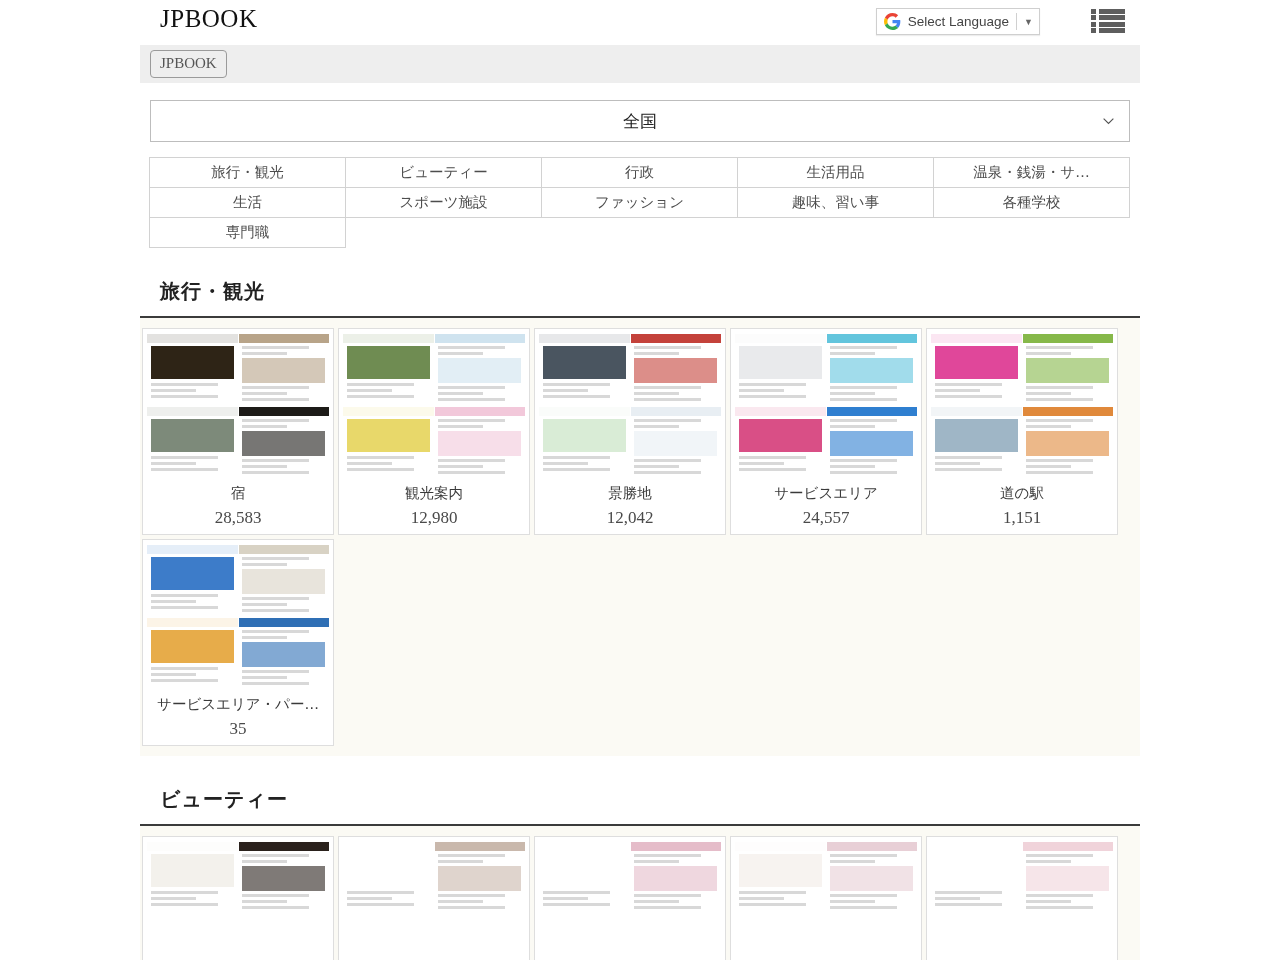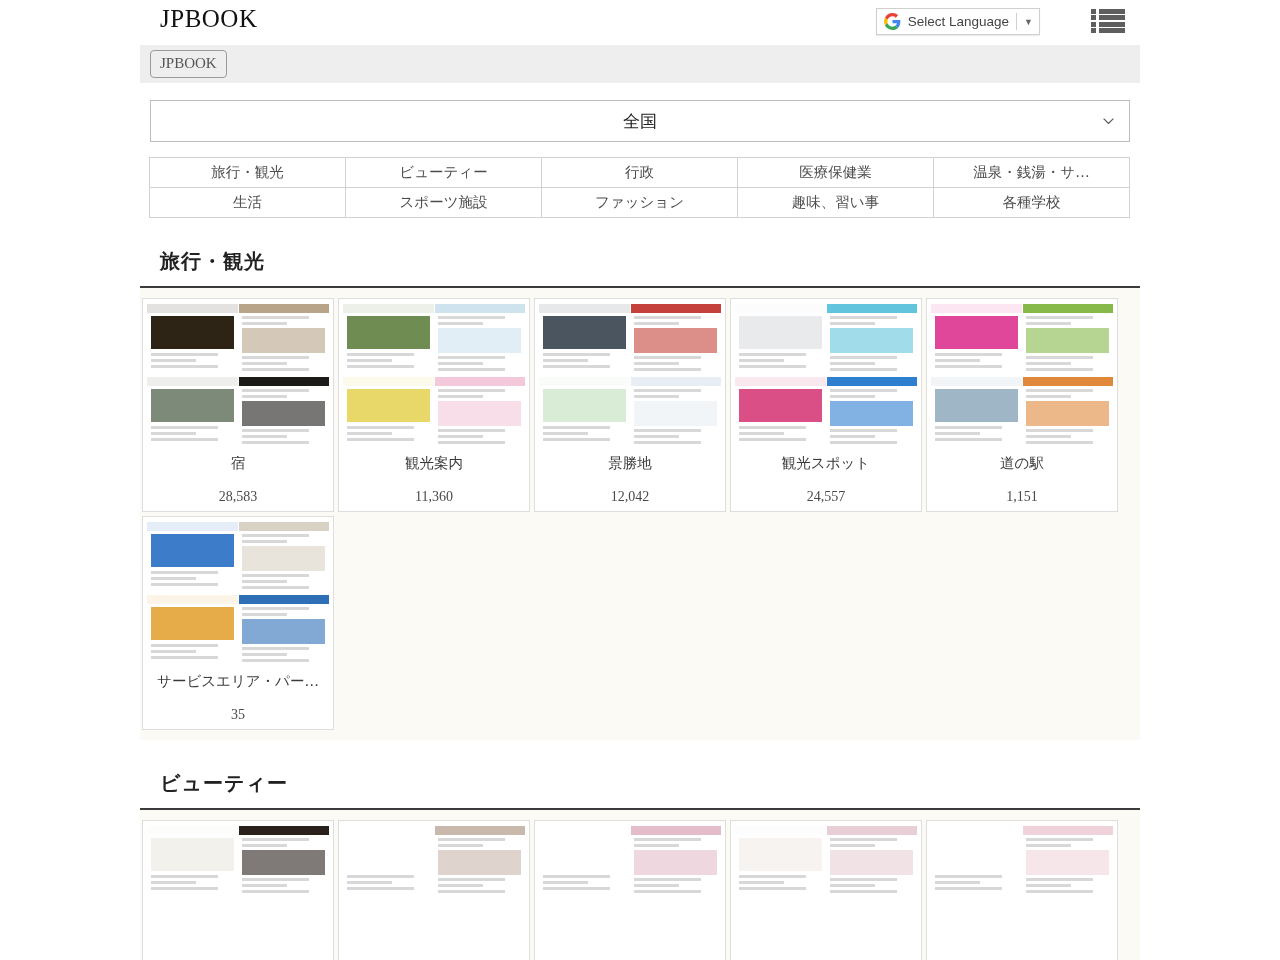--- a/index.html
+++ b/index.html
@@ -194,23 +194,23 @@
     font-size: 14.5px;
     color: #3a3a3a;
     margin-top: 5px;
     font-family: "DejaVu Sans", "Liberation Sans", sans-serif;
     white-space: nowrap;
     overflow: hidden;
     text-overflow: ellipsis;
   }
   .card .count {
     text-align: center;
-    font-size: 14px;
+    font-size: 17px;
     color: #4a4a4a;
-    margin-top: 16px;
+    margin-top: 5px;
     font-family: "Liberation Serif", serif;
   }
 
   
   .mock { width: 100%; height: 100%; background: #ffffff; position: relative; }
   .mock .topbar { height: 12%; width: 100%; }
   .mock .hero { width: 92%; height: 46%; margin: 4%; }
   .mock .ln { height: 3px; margin: 3px 4%; background: #d8d8d8; }
   .mock .ln.s { width: 50%; }
   .mock .ln.m { width: 74%; }
@@ -270,30 +270,37 @@
   </div>
 </div>
 
 <div class="cat-table-wrap">
   <table class="cat-table">
     <tbody id="cat-body">
         <tr>
           <td>旅行・観光</td>
           <td>ビューティー</td>
           <td>行政</td>
-          <td>医療保健業</td>
+          <td>生活用品</td>
           <td>温泉・銭湯・サ…</td>
         </tr>
         <tr>
           <td>生活</td>
           <td>スポーツ施設</td>
           <td>ファッション</td>
           <td>趣味、習い事</td>
           <td>各種学校</td>
         </tr>
+        <tr>
+          <td>専門職</td>
+          <td class="empty"></td>
+          <td class="empty"></td>
+          <td class="empty"></td>
+          <td class="empty"></td>
+        </tr>
       </tbody>
   </table>
 </div>
 
 <div id="sections-host">
     <div class="section">
       <div class="section-head"><span class="section-title">旅行・観光</span></div>
       <div class="cards-strip">
         <div class="card">
           <div class="thumb">
@@ -378,21 +385,21 @@
                 <div class="ln m"></div>
                 <div class="ln s"></div>
                 <div class="hero" style="background:#f2c8da99;height:34%"></div>
                 <div class="ln m"></div>
                 <div class="ln s"></div>
                 <div class="ln m"></div>
               </div>
             </div>
           </div>
           <div class="label">観光案内</div>
-          <div class="count">11,360</div>
+          <div class="count">12,980</div>
         </div>
         <div class="card">
           <div class="thumb">
             <div class="cell">
               <div class="mock">
                 <div class="topbar" style="background:#4a556022"></div>
                 <div class="hero" style="background:#4a5560"></div>
                 <div class="ln m"></div>
                 <div class="ln s"></div>
                 <div class="ln m"></div>
@@ -469,21 +476,21 @@
                 <div class="topbar" style="background:#2f7fd0"></div>
                 <div class="ln m"></div>
                 <div class="ln s"></div>
                 <div class="hero" style="background:#2f7fd099;height:34%"></div>
                 <div class="ln m"></div>
                 <div class="ln s"></div>
                 <div class="ln m"></div>
               </div>
             </div>
           </div>
-          <div class="label">観光スポット</div>
+          <div class="label">サービスエリア</div>
           <div class="count">24,557</div>
         </div>
         <div class="card">
           <div class="thumb">
             <div class="cell">
               <div class="mock">
                 <div class="topbar" style="background:#e0479a22"></div>
                 <div class="hero" style="background:#e0479a"></div>
                 <div class="ln m"></div>
                 <div class="ln s"></div>

